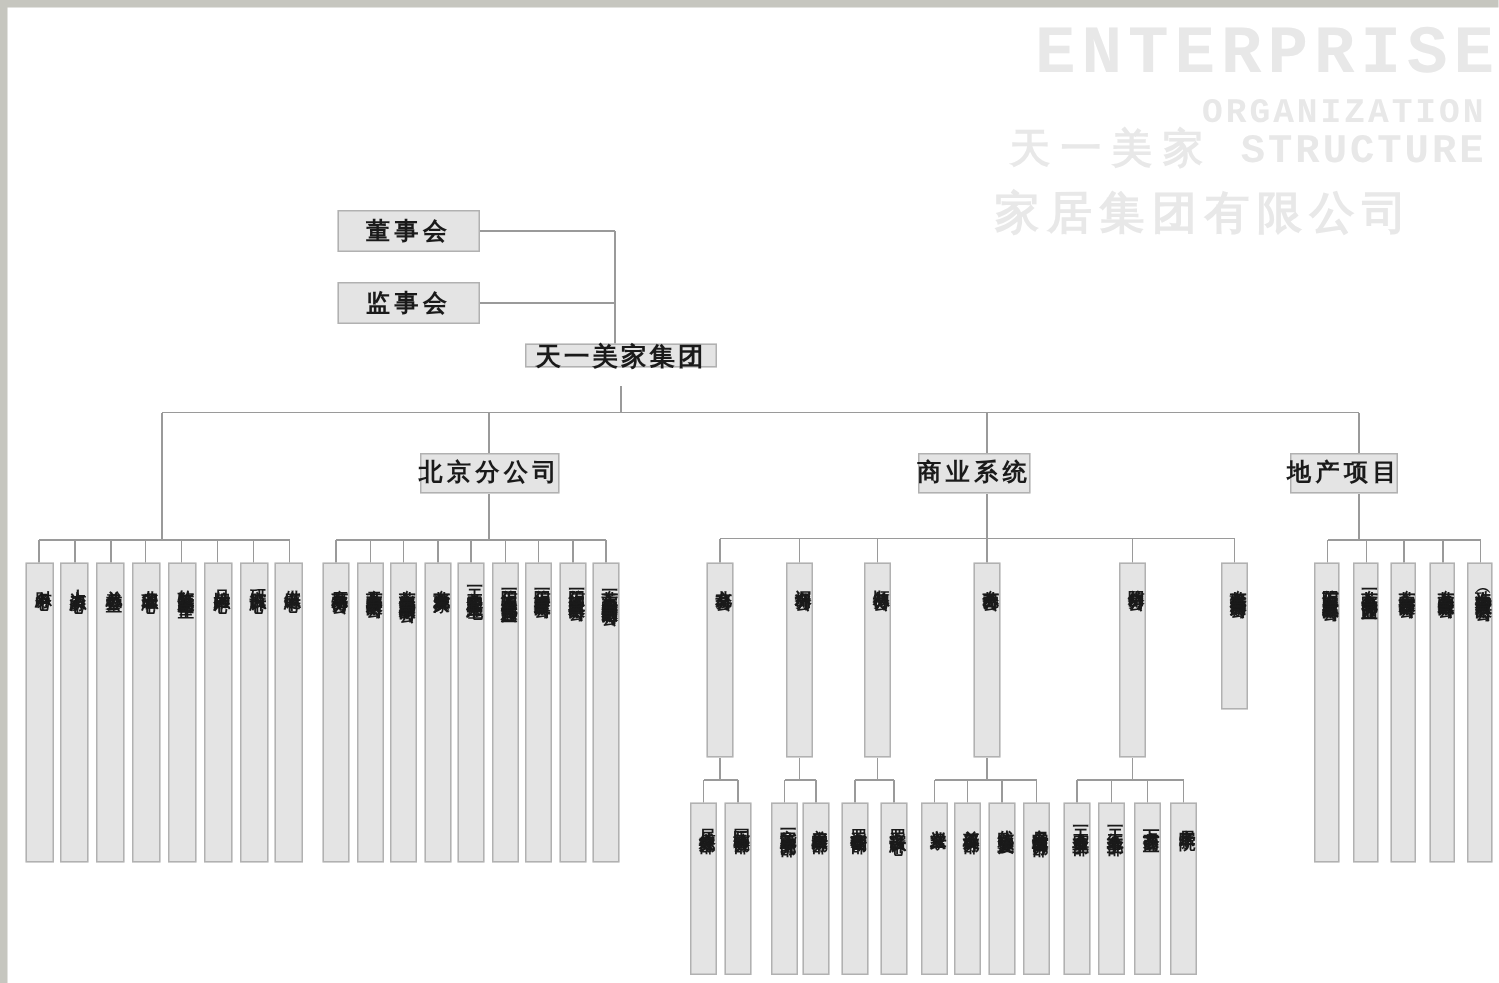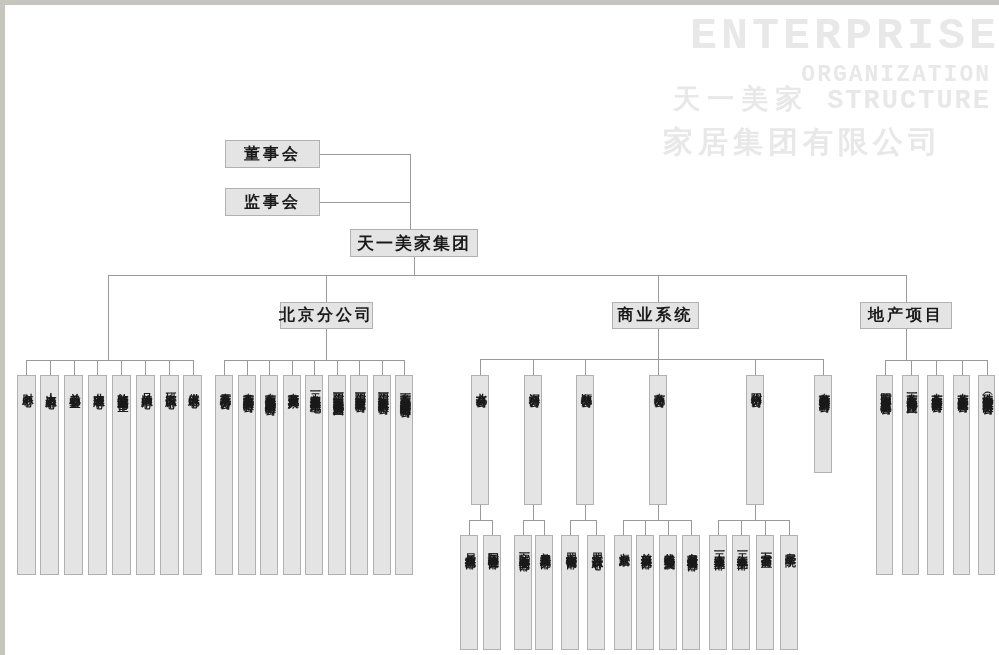--- a/index.html
+++ b/index.html
@@ -124,24 +124,24 @@
   <div class="wm wm-1">ENTERPRISE</div>
   <div class="wm wm-2">ORGANIZATION</div>
   <div class="wm wm-3">
     <span class="cn">天一美家</span><span>STRUCTURE</span>
   </div>
   <div class="wm wm-4">家居集团有限公司</div>
 
   <div id="nodes">
       <div class="node h" style="left: 220px; top: 135px; width: 95px; height: 28px;">董事会</div>
       <div class="node h" style="left: 220px; top: 183px; width: 95px; height: 28px;">监事会</div>
-      <div class="node h big" style="left: 345px; top: 224px; width: 128px; height: 28px;">天一美家集团</div>
+      <div class="node h big" style="left: 345px; top: 224px; width: 128px; height: 16px;">天一美家集团</div>
       <div class="node h" style="left: 275px; top: 297px; width: 93px; height: 27px;">北京分公司</div>
-      <div class="node h" style="left: 607px; top: 297px; width: 87px; height: 27px;">商业系统</div>
-      <div class="node h" style="left: 855px; top: 297px; width: 92px; height: 27px;">地产项目</div>
+      <div class="node h" style="left: 607px; top: 297px; width: 75px; height: 27px;">商业系统</div>
+      <div class="node h" style="left: 855px; top: 297px; width: 72px; height: 27px;">地产项目</div>
       <div class="node v" style="left: 12px; top: 370px; width: 19px; height: 200px;">财务中心</div>
       <div class="node v" style="left: 35px; top: 370px; width: 19px; height: 200px;">人力资源中心</div>
       <div class="node v" style="left: 59px; top: 370px; width: 19px; height: 200px;">总裁办公室</div>
       <div class="node v" style="left: 83px; top: 370px; width: 19px; height: 200px;">业务管理中心</div>
       <div class="node v" style="left: 107px; top: 370px; width: 19px; height: 200px;">软装陈设艺术工作室</div>
       <div class="node v" style="left: 131px; top: 370px; width: 19px; height: 200px;">品牌推广中心</div>
       <div class="node v" style="left: 155px; top: 370px; width: 19px; height: 200px;">研究设计中心</div>
       <div class="node v" style="left: 178px; top: 370px; width: 19px; height: 200px;">供应链中心</div>
       <div class="node v" style="left: 210px; top: 370px; width: 18px; height: 200px;">东莞厚街分公司</div>
       <div class="node v" style="left: 233px; top: 370px; width: 18px; height: 200px;">东莞天慕家具有限公司</div>

